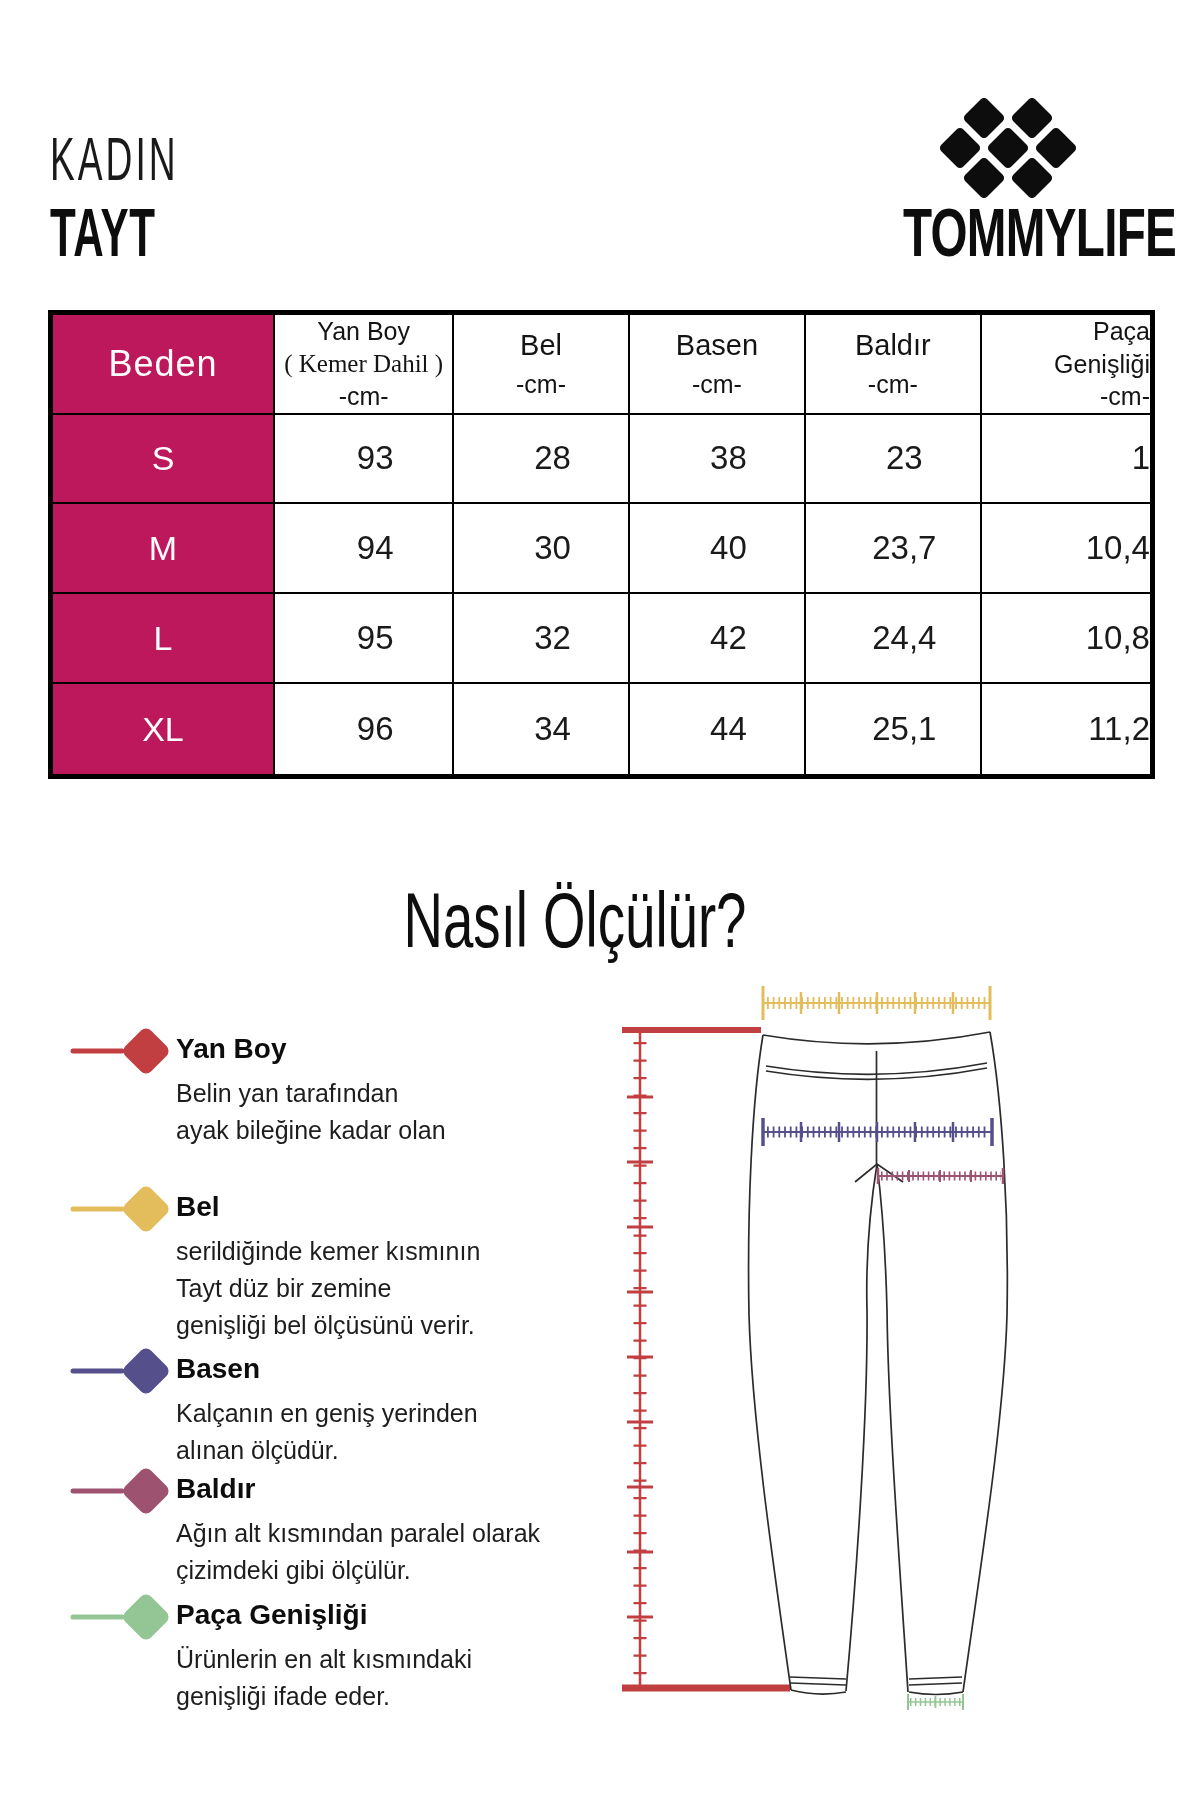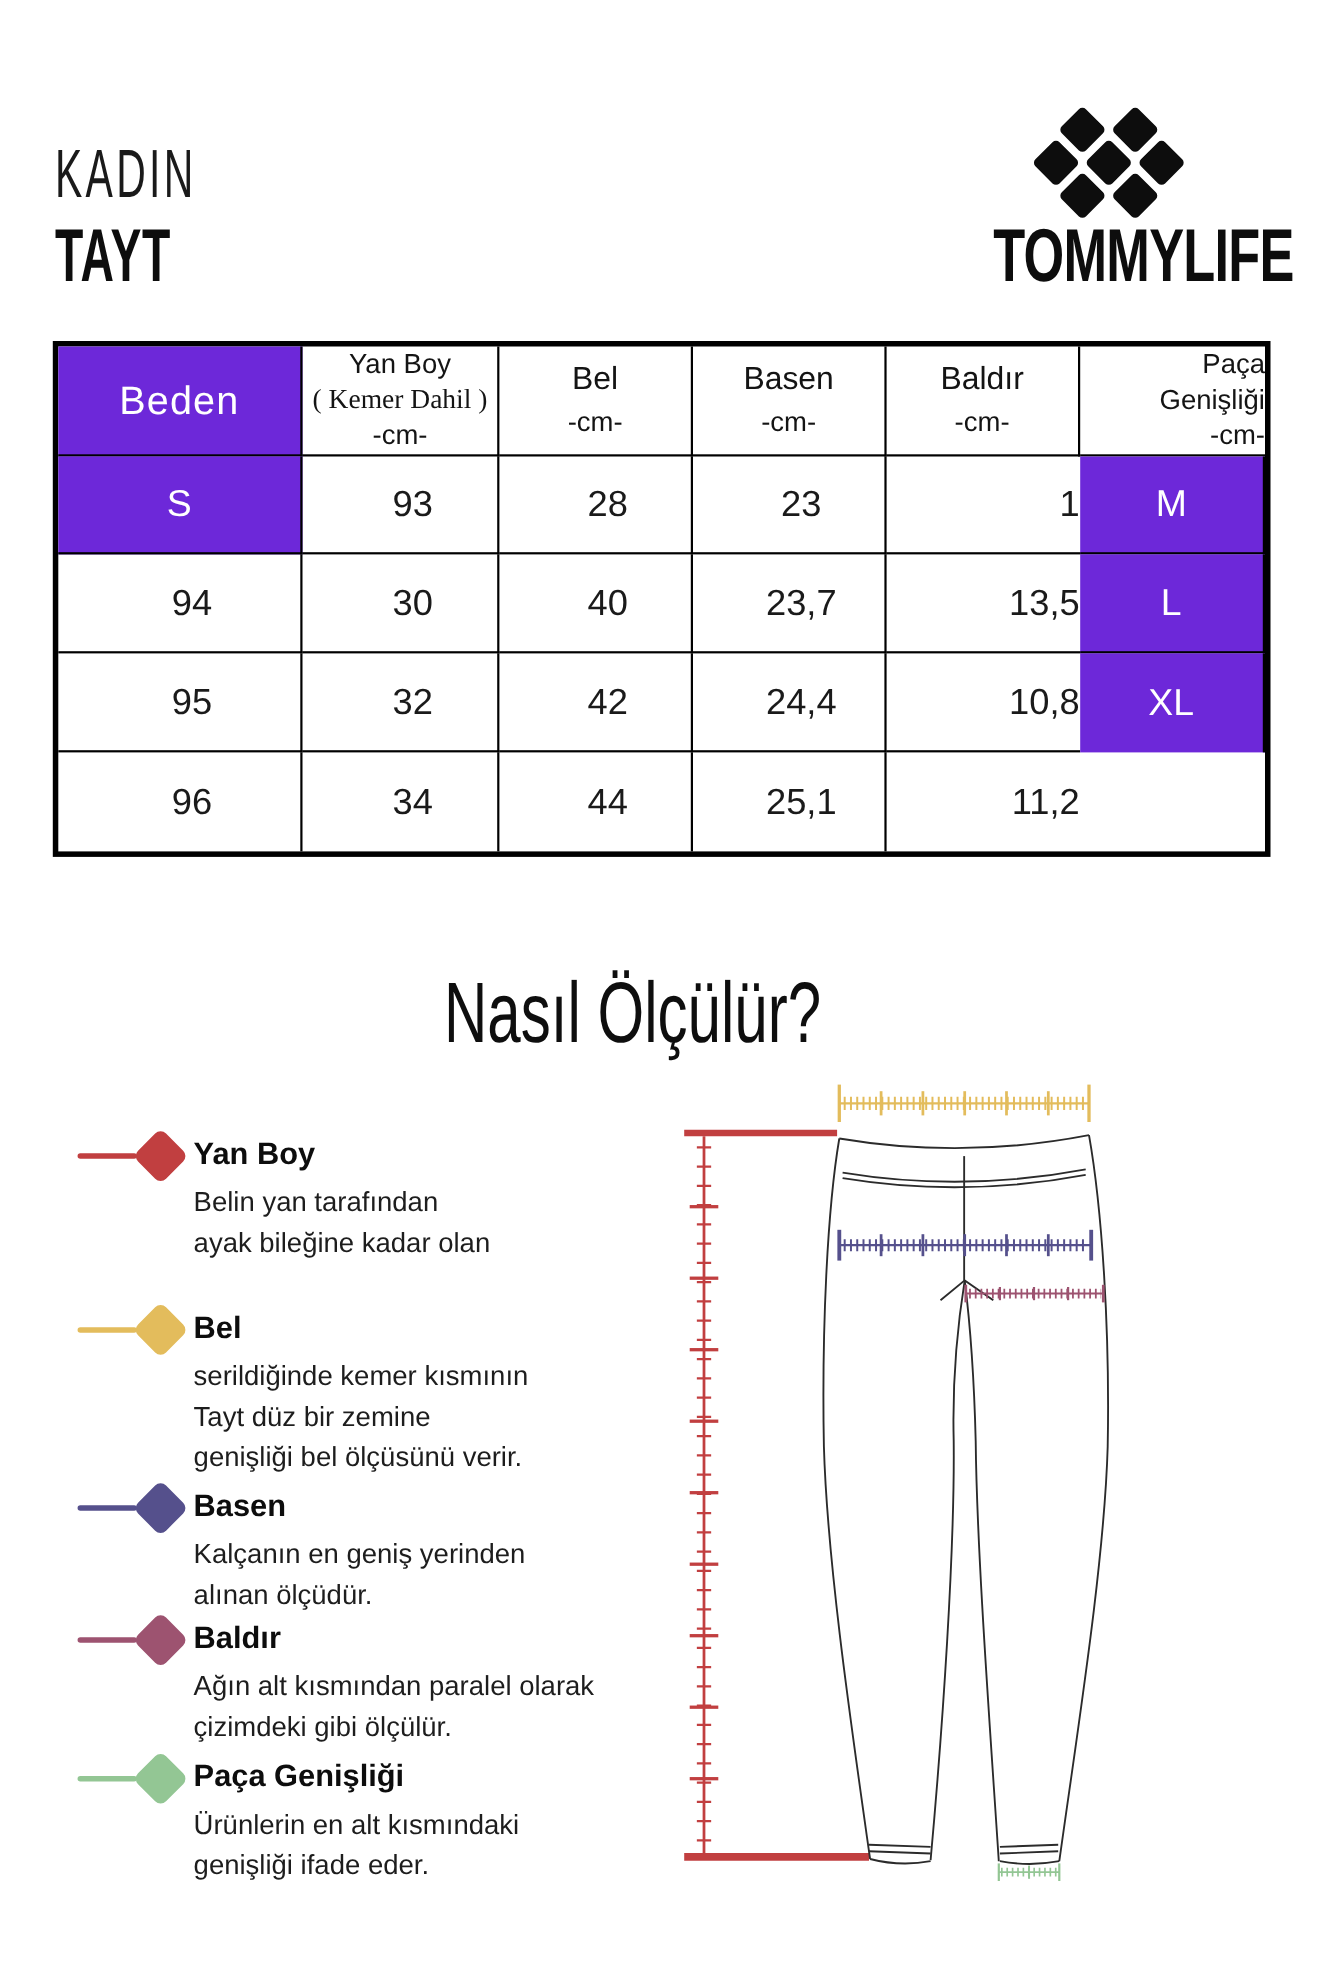--- a/index.html
+++ b/index.html
@@ -44,21 +44,21 @@
   }
   .cell {
     border-right: 2px solid #000;
     border-bottom: 2px solid #000;
     display: flex; flex-direction: column;
     align-items: center; justify-content: center;
     text-align: center;
   }
   .cell.last-col { border-right: none; align-items: flex-end; }
   .cell.last-row { border-bottom: none; }
-  .cell.dark { background: #6d28d9; color: #fff; border-color: #000; }
+  .cell.dark { background: #be185d; color: #fff; border-color: #000; }
   .size-col-header { font-size: 36px; letter-spacing: 1px; }
   .col-title { font-size: 29px; color: #141414; line-height: 1.25; }
   .col-title-sm { font-size: 25px; color: #141414; line-height: 1.3; }
   .col-sub { font-size: 25px; color: #141414; line-height: 1.3; font-family: Liberation Serif, serif; }
   .col-unit { font-size: 25px; color: #141414; line-height: 1.3; margin-top: 5px; }
   .col-unit-tight { margin-top: 0; }
   .size-label { font-size: 34px; }
   .value-cell { font-size: 33px; color: #1a1a1a; padding-left: 23px; }
 
   
@@ -119,29 +119,30 @@
   </div>
   <div class="cell last-col">
     <div class="col-title-sm">Paça</div>
     <div class="col-title-sm">Genişliği</div>
     <div class="col-unit col-unit-tight">-cm-</div>
   </div>
 
   <div class="cell dark size-label">S</div>
   <div class="cell value-cell">93</div>
   <div class="cell value-cell">28</div>
+  <div class="cell value-cell">38</div>
   <div class="cell value-cell">23</div>
   <div class="cell value-cell last-col">1</div>
 
   <div class="cell dark size-label">M</div>
   <div class="cell value-cell">94</div>
   <div class="cell value-cell">30</div>
   <div class="cell value-cell">40</div>
   <div class="cell value-cell">23,7</div>
-  <div class="cell value-cell last-col">13,5</div>
+  <div class="cell value-cell last-col">10,4</div>
 
   <div class="cell dark size-label">L</div>
   <div class="cell value-cell">95</div>
   <div class="cell value-cell">32</div>
   <div class="cell value-cell">42</div>
   <div class="cell value-cell">24,4</div>
   <div class="cell value-cell last-col">10,8</div>
 
   <div class="cell dark size-label last-row">XL</div>
   <div class="cell value-cell last-row">96</div>

